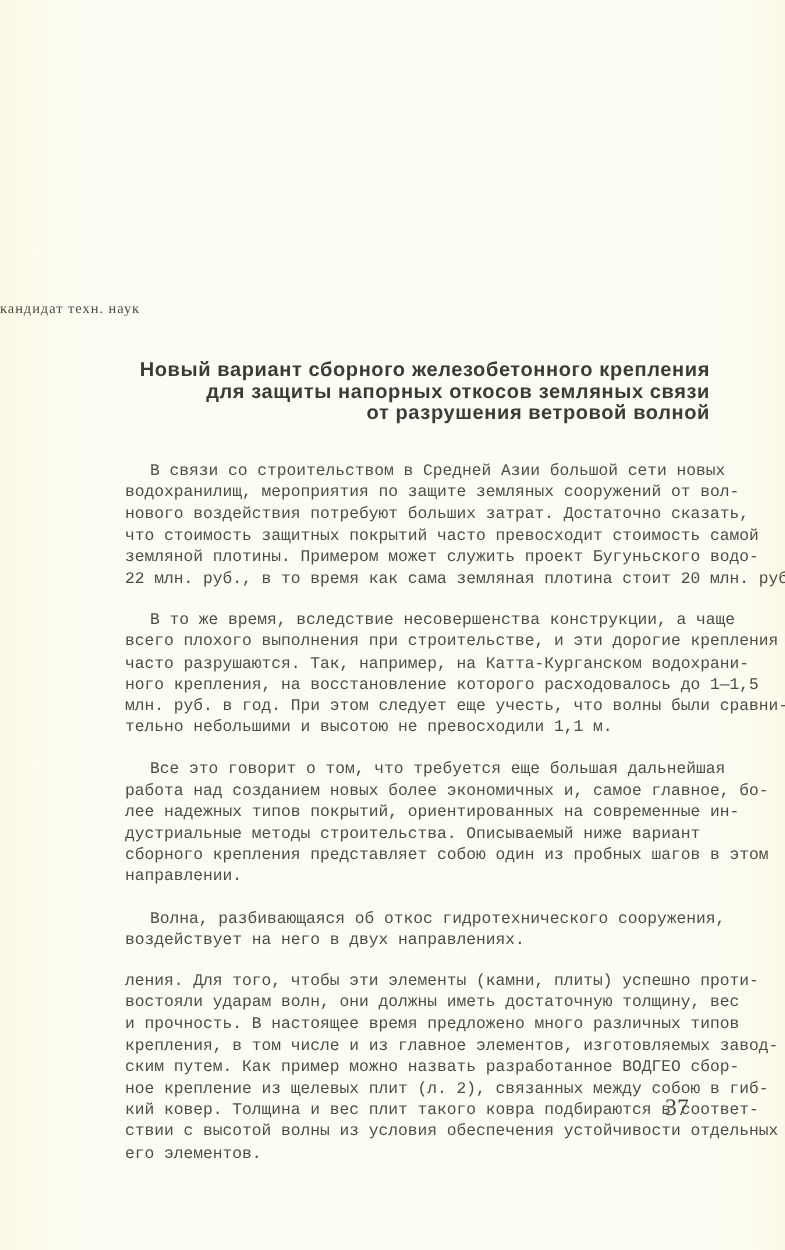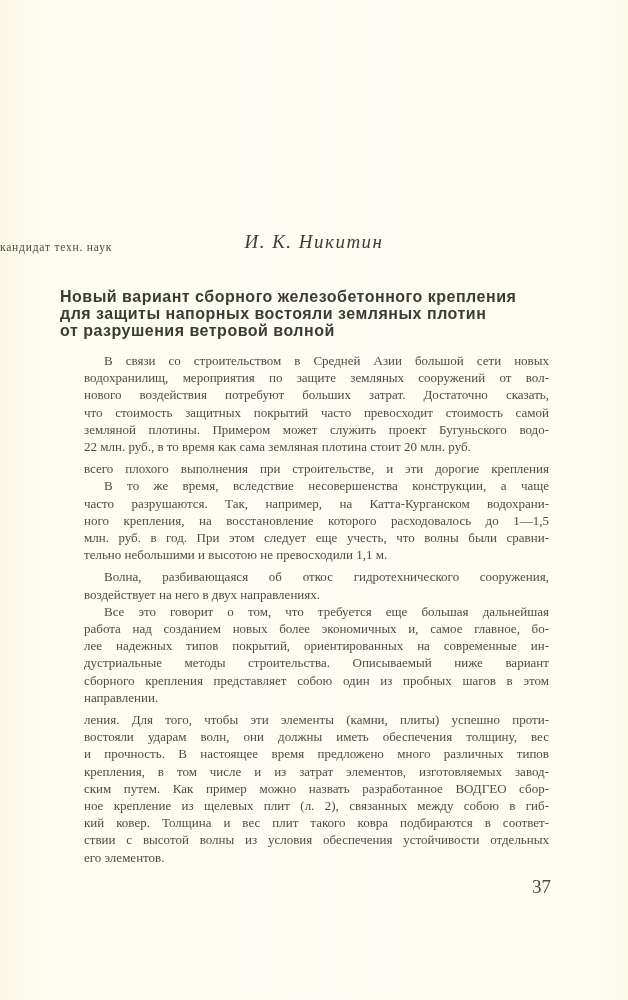--- a/index.html
+++ b/index.html
@@ -40,39 +40,39 @@
       text-align: left;
       font-size: 11.5px;
       letter-spacing: 0.8px;
       color: #4a4a42;
     }
     .title {
       position: absolute;
       top: 288px;
       left: 60px;
       width: 508px;
-      text-align: left;
+      text-align: right;
       font-weight: bold;
       font-size: 16px;
       line-height: 17px;
       letter-spacing: 0.5px;
       color: #3b3b35;
       font-family: "Liberation Sans", "DejaVu Sans", sans-serif;
     }
     .title div { white-space: nowrap; }
     .body {
       position: absolute;
       top: 352px;
       left: 84px;
       width: 465px;
       font-size: 13px;
       line-height: 17.2px;
       color: #4d4d45;
     }
-    .para { margin: 0; }
+    .para { margin: 16px; font-family: Liberation Mono, monospace; }
     .para.gap { margin-top: 5px; }
     .line {
       display: block;
       white-space: nowrap;
       text-align: justify;
       text-align-last: justify;
       overflow: visible;
     }
     .line.last { text-align-last: left; }
     .line.indent { padding-left: 20px; }
@@ -82,68 +82,67 @@
       left: 532px;
       font-size: 19px;
       color: #4a4a42;
     }
   </style>
 </head>
 <body>
 
 <div class="page">
 
-  <div class="author">И. К. Никитин</div>
   <div class="author-degree">кандидат техн. наук</div>
 
   <div class="title">
     <div>Новый вариант сборного железобетонного крепления</div>
-    <div>для защиты напорных востояли земляных плотин</div>
+    <div>для защиты напорных откосов земляных связи</div>
     <div>от разрушения ветровой волной</div>
   </div>
 
   <div class="body">
 
     <div class="para">
       <span class="line indent">В связи со строительством в Средней Азии большой сети новых</span>
       <span class="line">водохранилищ, мероприятия по защите земляных сооружений от вол-</span>
       <span class="line">нового воздействия потребуют больших затрат. Достаточно сказать,</span>
       <span class="line">что стоимость защитных покрытий часто превосходит стоимость самой</span>
       <span class="line">земляной плотины. Примером может служить проект Бугуньского водо-</span>
       <span class="line last">22 млн. руб., в то время как сама земляная плотина стоит 20 млн. руб.</span>
     </div>
 
     <div class="para gap">
+      <span class="line indent">В то же время, вследствие несовершенства конструкции, а чаще</span>
       <span class="line">всего плохого выполнения при строительстве, и эти дорогие крепления</span>
-      <span class="line indent">В то же время, вследствие несовершенства конструкции, а чаще</span>
       <span class="line">часто разрушаются. Так, например, на Катта-Курганском водохрани-</span>
       <span class="line">ного крепления, на восстановление которого расходовалось до 1—1,5</span>
       <span class="line">млн. руб. в год. При этом следует еще учесть, что волны были сравни-</span>
       <span class="line last">тельно небольшими и высотою не превосходили 1,1 м.</span>
-    </div>
-
-    <div class="para gap">
-      <span class="line indent">Волна, разбивающаяся об откос гидротехнического сооружения,</span>
-      <span class="line last">воздействует на него в двух направлениях.</span>
     </div>
 
     <div class="para">
       <span class="line indent">Все это говорит о том, что требуется еще большая дальнейшая</span>
       <span class="line">работа над созданием новых более экономичных и, самое главное, бо-</span>
       <span class="line">лее надежных типов покрытий, ориентированных на современные ин-</span>
       <span class="line">дустриальные методы строительства. Описываемый ниже вариант</span>
       <span class="line">сборного крепления представляет собою один из пробных шагов в этом</span>
       <span class="line last">направлении.</span>
     </div>
 
     <div class="para gap">
+      <span class="line indent">Волна, разбивающаяся об откос гидротехнического сооружения,</span>
+      <span class="line last">воздействует на него в двух направлениях.</span>
+    </div>
+
+    <div class="para gap">
       <span class="line">ления. Для того, чтобы эти элементы (камни, плиты) успешно проти-</span>
-      <span class="line">востояли ударам волн, они должны иметь обеспечения толщину, вес</span>
+      <span class="line">востояли ударам волн, они должны иметь достаточную толщину, вес</span>
       <span class="line">и прочность. В настоящее время предложено много различных типов</span>
-      <span class="line">крепления, в том числе и из затрат элементов, изготовляемых завод-</span>
+      <span class="line">крепления, в том числе и из главное элементов, изготовляемых завод-</span>
       <span class="line">ским путем. Как пример можно назвать разработанное ВОДГЕО сбор-</span>
       <span class="line">ное крепление из щелевых плит (л. 2), связанных между собою в гиб-</span>
       <span class="line">кий ковер. Толщина и вес плит такого ковра подбираются в соответ-</span>
       <span class="line">ствии с высотой волны из условия обеспечения устойчивости отдельных</span>
       <span class="line last">его элементов.</span>
     </div>
 
   </div>
 
   <div class="page-number">37</div>

